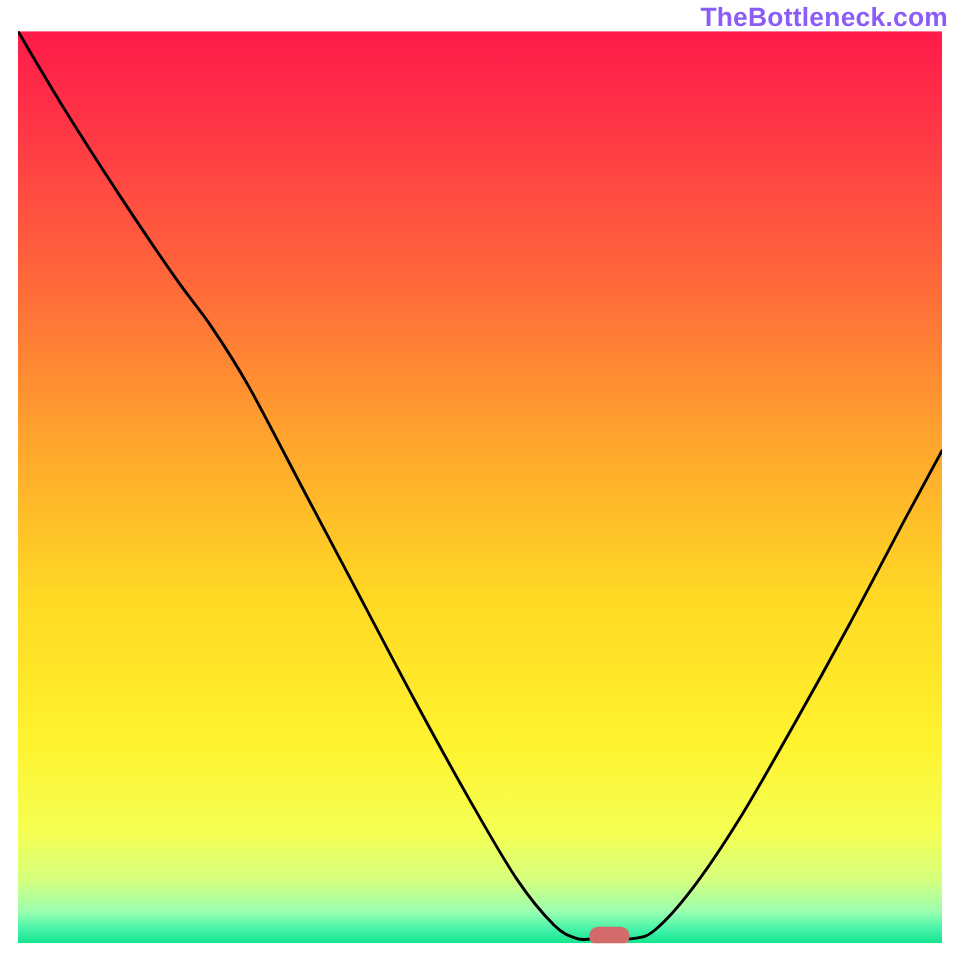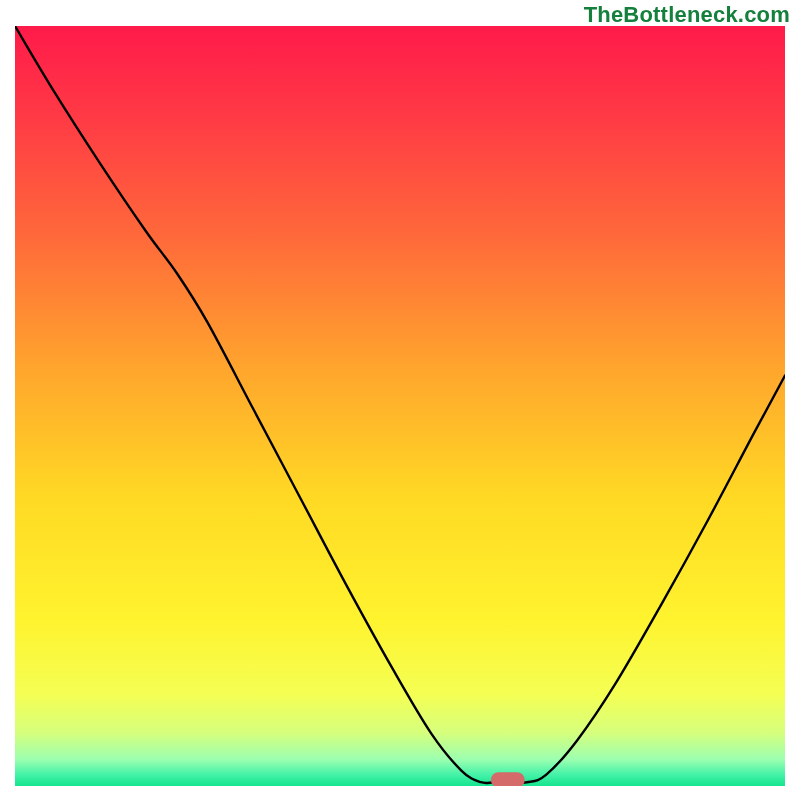--- a/index.html
+++ b/index.html
@@ -14,21 +14,21 @@
     position: relative;
     width: 800px;
     height: 800px;
   }
   .attribution {
     position: absolute;
     top: 2px;
     right: 10px;
     font-size: 22px;
     font-weight: 600;
-    color: #15803d;
+    color: #8b5cf6;
     letter-spacing: 0.2px;
   }
   .plot {
     position: absolute;
     left: 15px;
     top: 26px;
     width: 770px;
     height: 760px;
   }
   svg {

